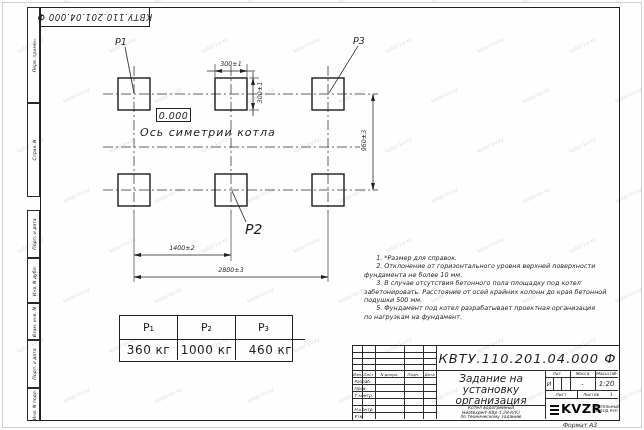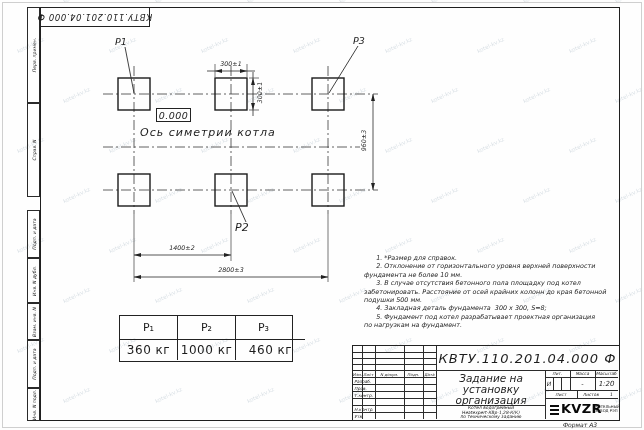--- a/index.html
+++ b/index.html
@@ -196,39 +196,38 @@
 
   <g stroke="#2c2c2c" stroke-width="0.9">
     <line x1="125" y1="47" x2="134" y2="93"></line>
     <line x1="358" y1="46" x2="329" y2="93"></line>
     <line x1="232" y1="191" x2="246" y2="222"></line>
   </g>
 </svg>
 
 <div class="lbl" style="left:115px;top:36px;font-size:9.5px">P1</div>
 <div class="lbl" style="left:353px;top:35px;font-size:9.5px">P3</div>
-<div class="lbl" style="left:235px;top:221px;font-size:11px">P2</div>
+<div class="lbl" style="left:245px;top:221px;font-size:14px">P2</div>
 <div id="level-box">
     <span>0.000</span>
   </div>
 <div class="lbl" style="left:140px;top:126px;font-size:11px;letter-spacing:1px">Ось симетрии котла</div>
 <div class="lbl ctr" style="left:211px;top:60px;width:40px;font-size:6.3px">300±1</div>
 <div class="lbl ctr" style="left:242px;top:89px;width:34px;font-size:6.3px;transform:rotate(-90deg)">300±1</div>
 <div class="lbl ctr" style="left:343px;top:137px;width:40px;font-size:6.3px;transform:rotate(-90deg)">960±3</div>
 <div class="lbl ctr" style="left:157px;top:244px;width:50px;font-size:6.3px">1400±2</div>
 <div class="lbl ctr" style="left:206px;top:266px;width:50px;font-size:6.3px">2800±3</div>
 
 <div id="notes">
   <div>      1. *Размер для справок.</div>
   <div>      2. Отклонение от горизонтального уровня верхней поверхности</div>
   <div>фундамента не более 10 мм.</div>
   <div>      3. В случае отсутствия бетонного пола площадку под котел</div>
   <div>забетонировать. Расстояние от осей крайних колонн до края бетонной</div>
   <div>подушки 500 мм.</div>
-  <div>      4. Закладная деталь фундамента  300 х 300, S=8;</div>
   <div>      5. Фундамент под котел разрабатывает проектная организация</div>
   <div>по нагрузкам на фундамент.</div>
 </div>
 
 <div id="ltable">
   <div class="tc h" style="left:0;width:57px">P₁</div>
   <div class="tc h c2" style="left:115px;width:56px">P₃</div>
   <div class="tc h c2" style="left:57px;width:58px">P₂</div>
   <div class="tc v" style="left:0;width:57px">360 кг</div>
   <div class="tc v c2" style="left:57px;width:58px">1000 кг</div>

